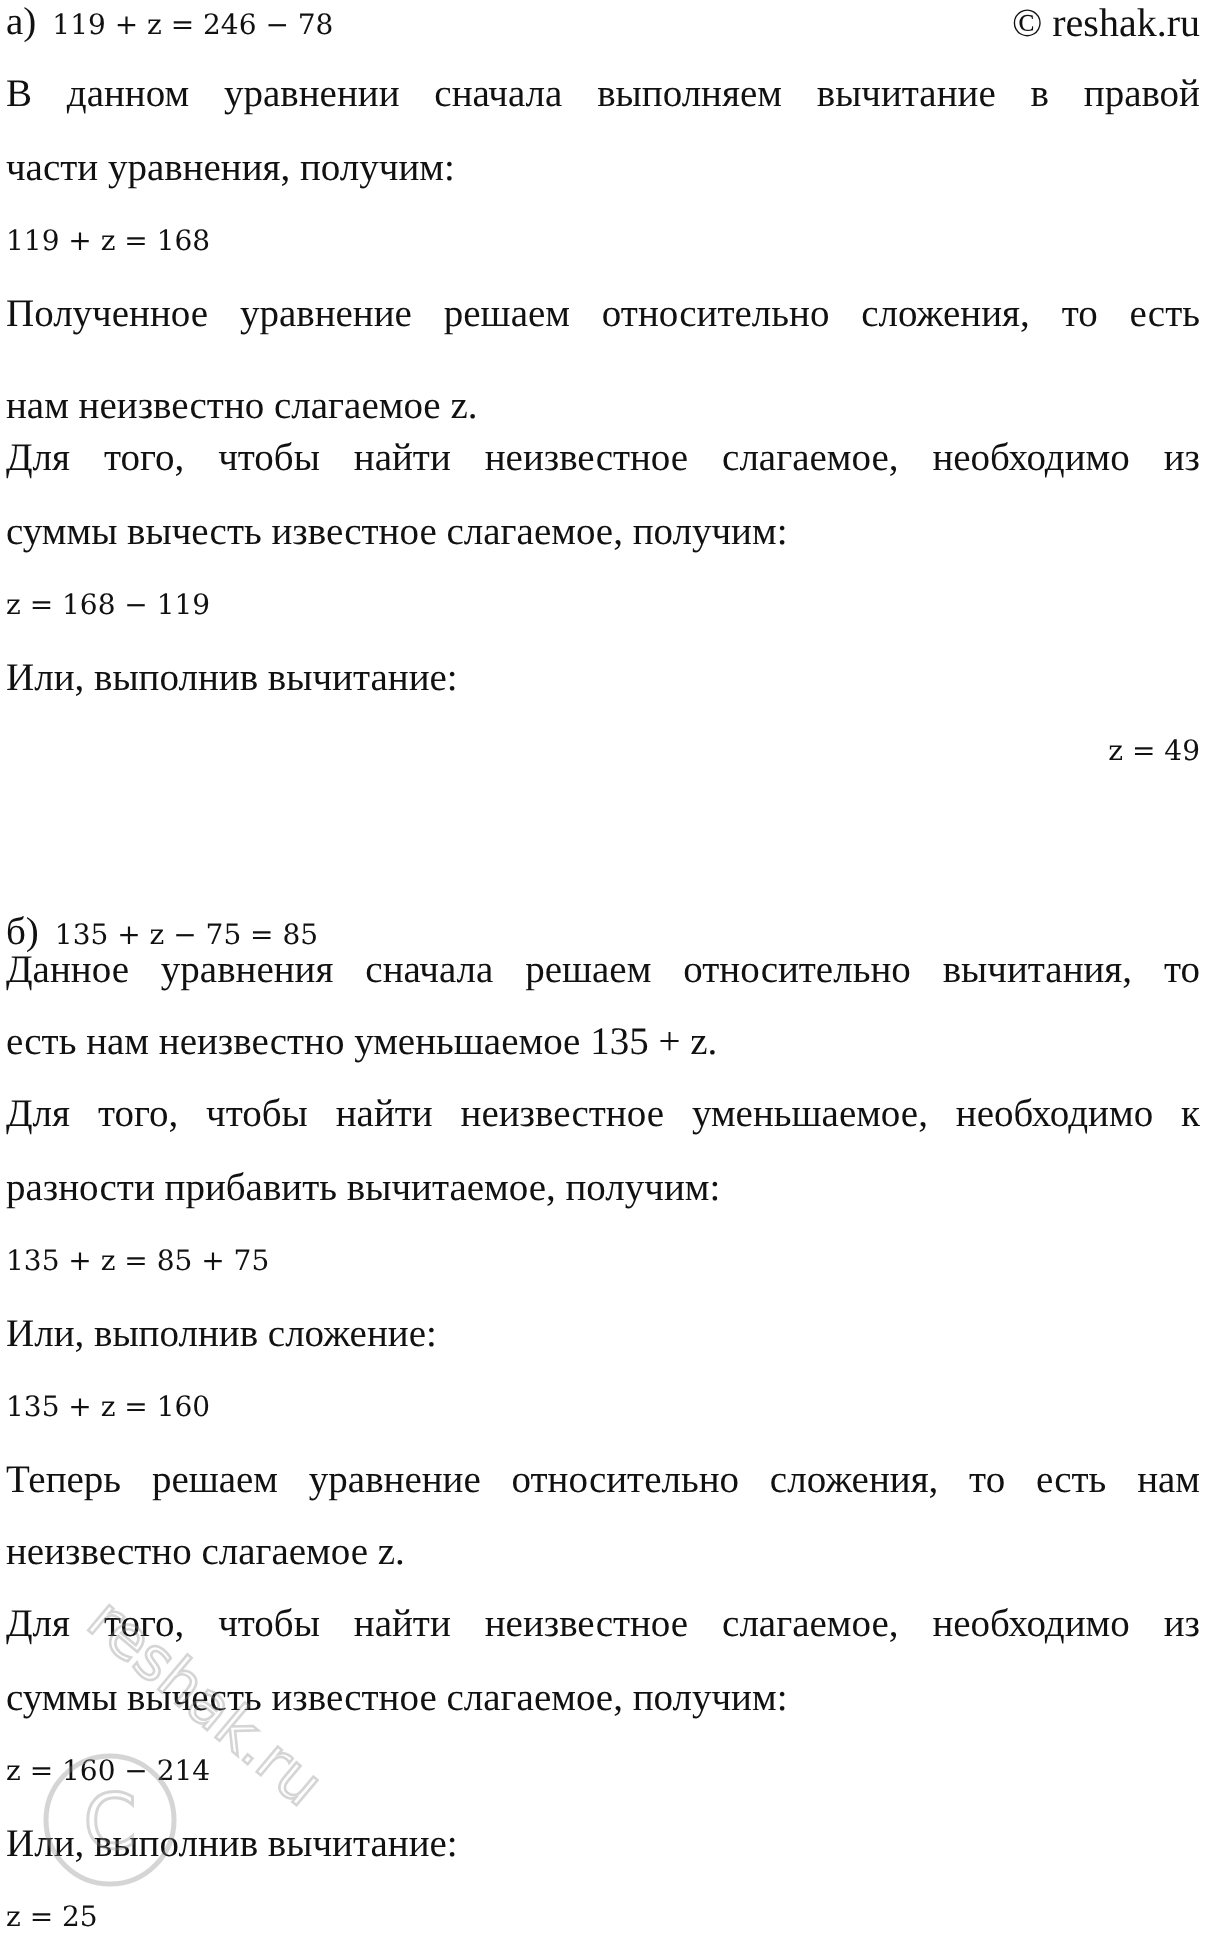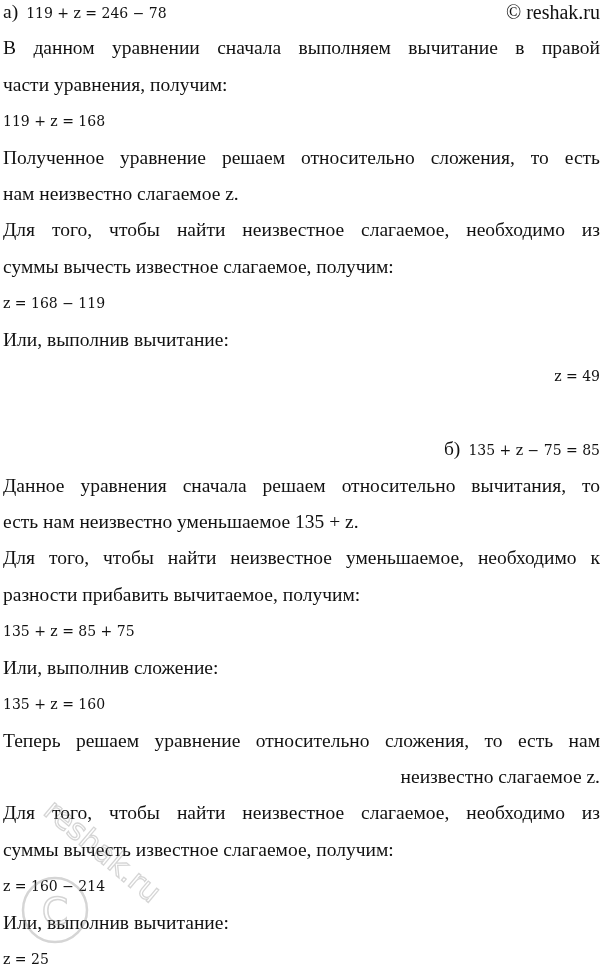--- a/index.html
+++ b/index.html
@@ -29,40 +29,40 @@
 
   <div class="line" style="top:-3px;">
     <span class="label">а)</span><span class="math">119 + z = 246 − 78</span>
   </div>
   <div class="copyright">© reshak.ru</div>
 
   <div class="line justify" style="top:33px;">В данном уравнении сначала выполняем вычитание в правой</div>
   <div class="line" style="top:70px;">части уравнения, получим:</div>
   <div class="line math" style="top:106px;">119 + z = 168</div>
   <div class="line justify" style="top:143px;">Полученное уравнение решаем относительно сложения, то есть</div>
-  <div class="line" style="top:179px;">нам неизвестно слагаемое  z.</div>
+  <div class="line" style="top:189px;">нам неизвестно слагаемое  z.</div>
   <div class="line justify" style="top:215px;">Для того, чтобы найти неизвестное слагаемое, необходимо из</div>
   <div class="line" style="top:252px;">суммы вычесть известное слагаемое, получим:</div>
   <div class="line math" style="top:288px;">z = 168 − 119</div>
   <div class="line" style="top:325px;">Или, выполнив вычитание:</div>
   <div class="line math" style="top:361px;text-align:right;">z = 49</div>
 
-  <div class="line" style="top:434px;text-align:right;">
+  <div class="line" style="top:452px;">
     <span class="label">б)</span><span class="math">135 + z − 75 = 85</span>
   </div>
 
   <div class="line justify" style="top:471px;">Данное уравнения сначала решаем относительно вычитания, то</div>
   <div class="line" style="top:507px;">есть нам неизвестно уменьшаемое  135 + z.</div>
   <div class="line justify" style="top:543px;">Для того, чтобы найти неизвестное уменьшаемое, необходимо к</div>
   <div class="line" style="top:580px;">разности прибавить вычитаемое, получим:</div>
   <div class="line math" style="top:616px;">135 + z = 85 + 75</div>
   <div class="line" style="top:653px;">Или, выполнив сложение:</div>
   <div class="line math" style="top:689px;">135 + z = 160</div>
   <div class="line justify" style="top:726px;">Теперь решаем уравнение относительно сложения, то есть нам</div>
-  <div class="line" style="top:762px;text-align:right;">неизвестно слагаемое  z.</div>
+  <div class="line" style="top:762px;">неизвестно слагаемое  z.</div>
   <div class="line justify" style="top:798px;">Для того, чтобы найти неизвестное слагаемое, необходимо из</div>
   <div class="line" style="top:835px;">суммы вычесть известное слагаемое, получим:</div>
   <div class="line math" style="top:871px;">z = 160 − 214</div>
   <div class="line" style="top:908px;">Или, выполнив вычитание:</div>
   <div class="line math" style="top:944px;">z = 25</div>
 
   <svg class="watermark" viewBox="0 0 150 150">
     <circle cx="45" cy="110" r="32" fill="none" stroke="#888" stroke-width="2.5"></circle>
     <text x="45" y="124" text-anchor="middle" font-family="DejaVu Sans, sans-serif" font-size="38" fill="none" stroke="#888" stroke-width="1.5">C</text>
     <text x="15" y="40" transform="rotate(40 60 50)" font-family="DejaVu Sans, sans-serif" font-size="30" fill="none" stroke="#888" stroke-width="1.3">reshak.ru</text>

